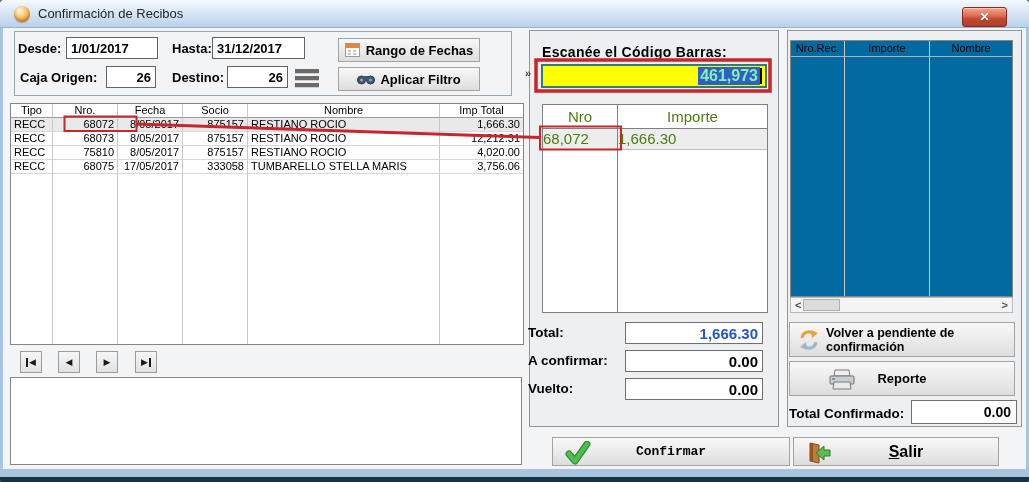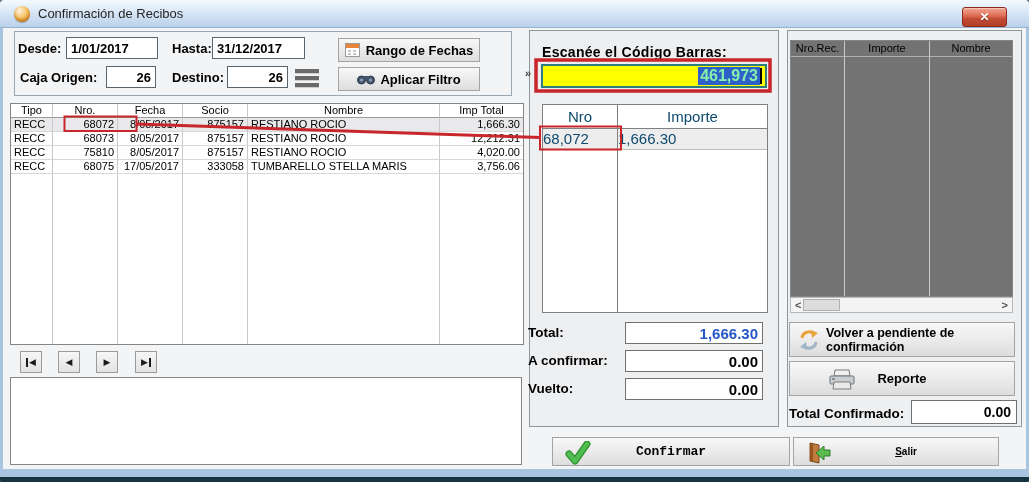--- a/index.html
+++ b/index.html
@@ -60,52 +60,52 @@
   .scan-label{position:absolute;left:542px;top:44px;font-weight:bold;font-size:14px;letter-spacing:.3px;}
   .rec-marker{position:absolute;left:525px;top:67px;font-size:11px;font-weight:bold;color:#3c3c3c;}
   .scanfield{position:absolute;left:541px;top:64px;width:226px;height:24px;background:#ffff00;
     border:2px solid #2e7d7d;display:flex;align-items:center;justify-content:flex-end;
     font-weight:bold;font-size:16px;}
   .sel{background:#2d61c8;color:#86efac;padding:0 2px;line-height:18px;}
   .caret{width:2px;height:16px;background:#000;margin-right:3px;}
 
   .mgrid{position:absolute;left:542px;top:104px;width:226px;height:209px;background:#fff;
     border:1px solid #808080;display:grid;grid-template-columns:75px 1fr;
-    grid-template-rows:24px 21px 1fr;font-size:15px;color:#0c4a6e;}
+    grid-template-rows:24px 21px 1fr;font-size:15px;color:#4d7c0f;}
   .mh{border-bottom:1px solid #808080;text-align:center;line-height:23px;}
   .mh.c1,.md.c1,.mf.c1{border-right:1px solid #808080;}
   .md{background:#ededed;border-bottom:1px solid #bdbdbd;text-align:left;line-height:20px;padding-right:7px;}
 
   .tot-lbl{position:absolute;left:528px;width:90px;text-align:left;font-weight:bold;font-size:13.5px;}
   .tot-fld{position:absolute;left:625px;width:138px;height:22px;background:#fff;border:1px solid #707070;
     display:flex;align-items:center;justify-content:flex-end;padding-right:4px;font-weight:bold;font-size:15px;}
   .blue-amt{color:#2456c8;}
 
   
-  .rtable{position:absolute;left:790px;top:40px;width:223px;height:257px;background:#737373;
+  .rtable{position:absolute;left:790px;top:40px;width:223px;height:257px;background:#0369a1;
     border:1px solid #858585;display:grid;grid-template-columns:54px 85px 1fr;
     grid-template-rows:16px 1fr;font-size:11px;}
   .rh{border-bottom:1px solid #b0b0b0;border-right:1px solid #c9c9c9;text-align:center;line-height:15px;}
   .rf{border-right:1px solid #c9c9c9;}
   .hscroll{position:absolute;left:790px;top:297px;width:223px;height:16px;background:#f4f4f4;border:1px solid #b8b8b8;}
   .sarr{position:absolute;top:0;font-size:11px;font-weight:bold;color:#555;line-height:14px;}
   .sthumb{position:absolute;left:12px;top:1px;width:37px;height:12px;background:#dcdcdc;border:1px solid #b0b0b0;}
 
   .volver{left:789px;top:322px;width:226px;height:35px;justify-content:flex-start;padding-left:8px;}
   .volver-text{font-size:12.5px;line-height:14px;text-align:left;margin-left:6px;}
   .reporte{left:789px;top:361px;width:226px;height:35px;}
   .reporte .icon-abs{position:absolute;left:38px;top:7px;}
   .tc-lbl{position:absolute;left:789px;top:406px;font-weight:bold;font-size:13.5px;}
   .tc-fld{position:absolute;left:911px;top:400px;width:106px;height:24px;background:#fff;border:1px solid #707070;
     display:flex;align-items:center;justify-content:flex-end;padding-right:5px;font-weight:bold;font-size:14px;}
 
   
   .confirmar{left:552px;top:437px;width:238px;height:29px;font-family:Liberation Mono, monospace;}
   .confirmar svg{position:absolute;left:12px;top:3px;}
-  .salir{left:793px;top:437px;width:206px;height:29px;font-size:10px;padding-left:20px;}
+  .salir{left:793px;top:437px;width:206px;height:29px;font-size:16px;padding-left:20px;}
   .salir svg{position:absolute;left:12px;top:3px;}
   .salir-label{display:inline-block;}
   .salir-label::first-letter{text-decoration:underline;}
 
   
   .anno{position:absolute;left:0;top:0;z-index:60;pointer-events:none;}
 </style>
 </head>
 <body>
 

